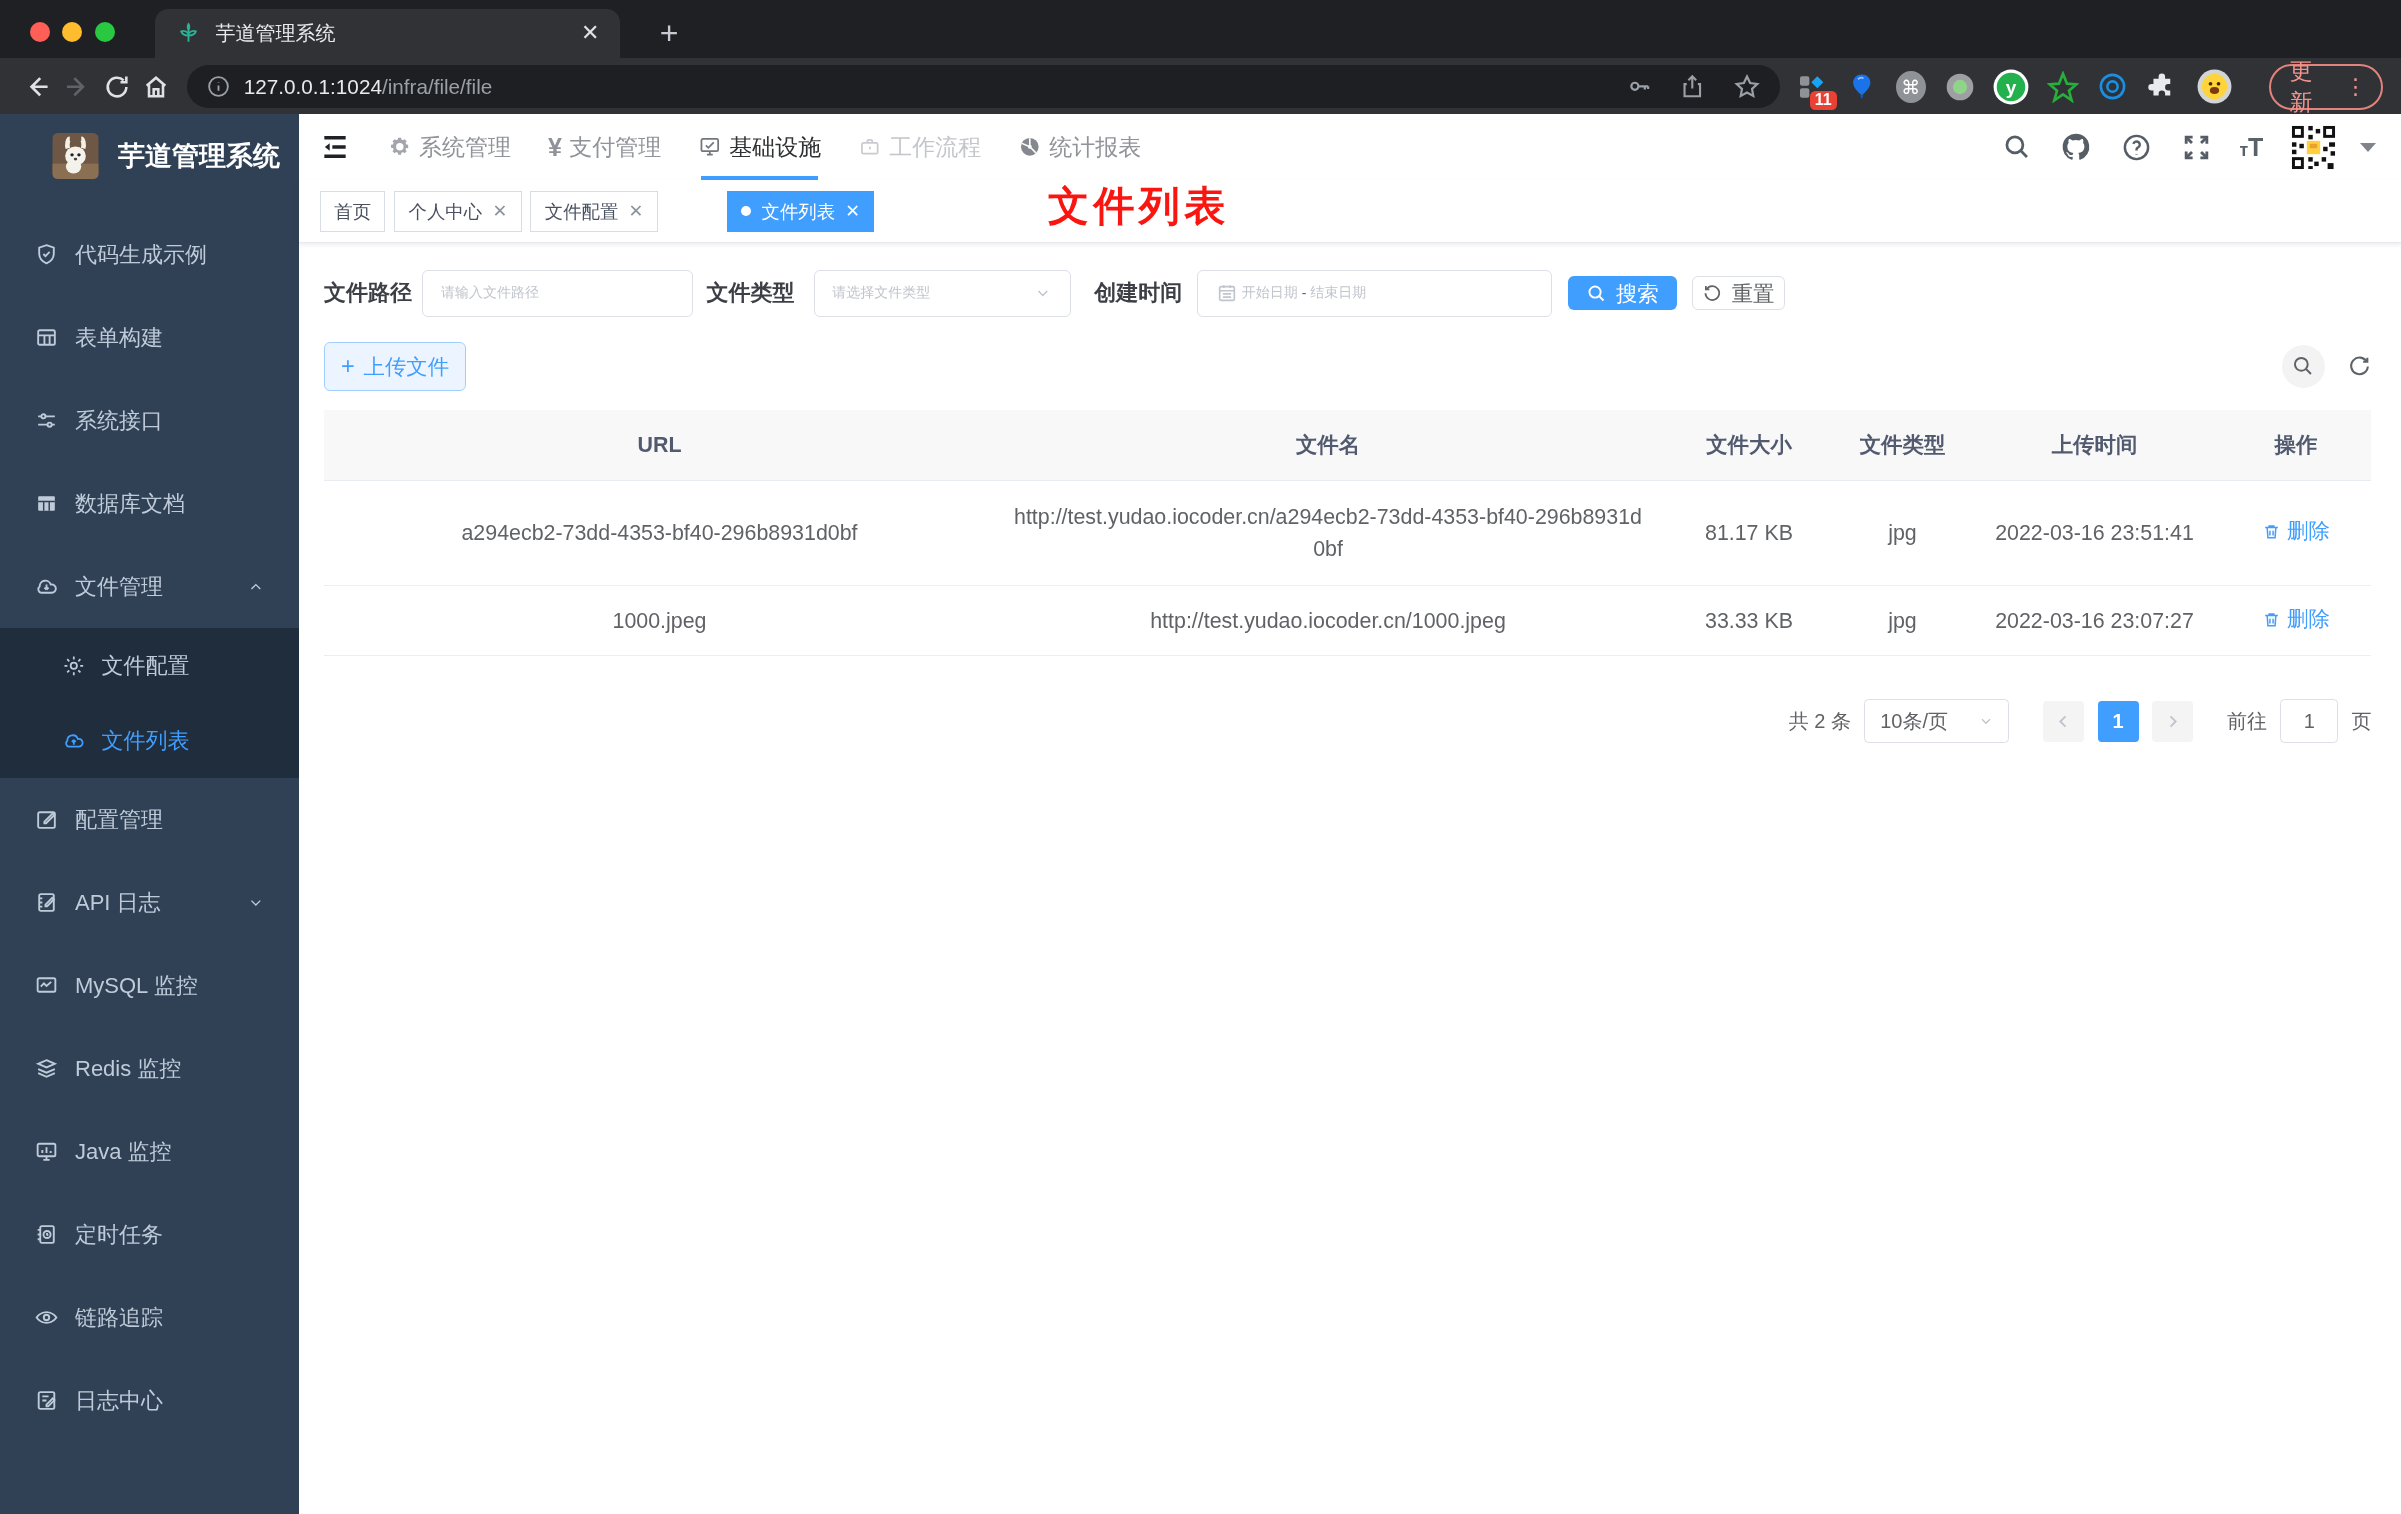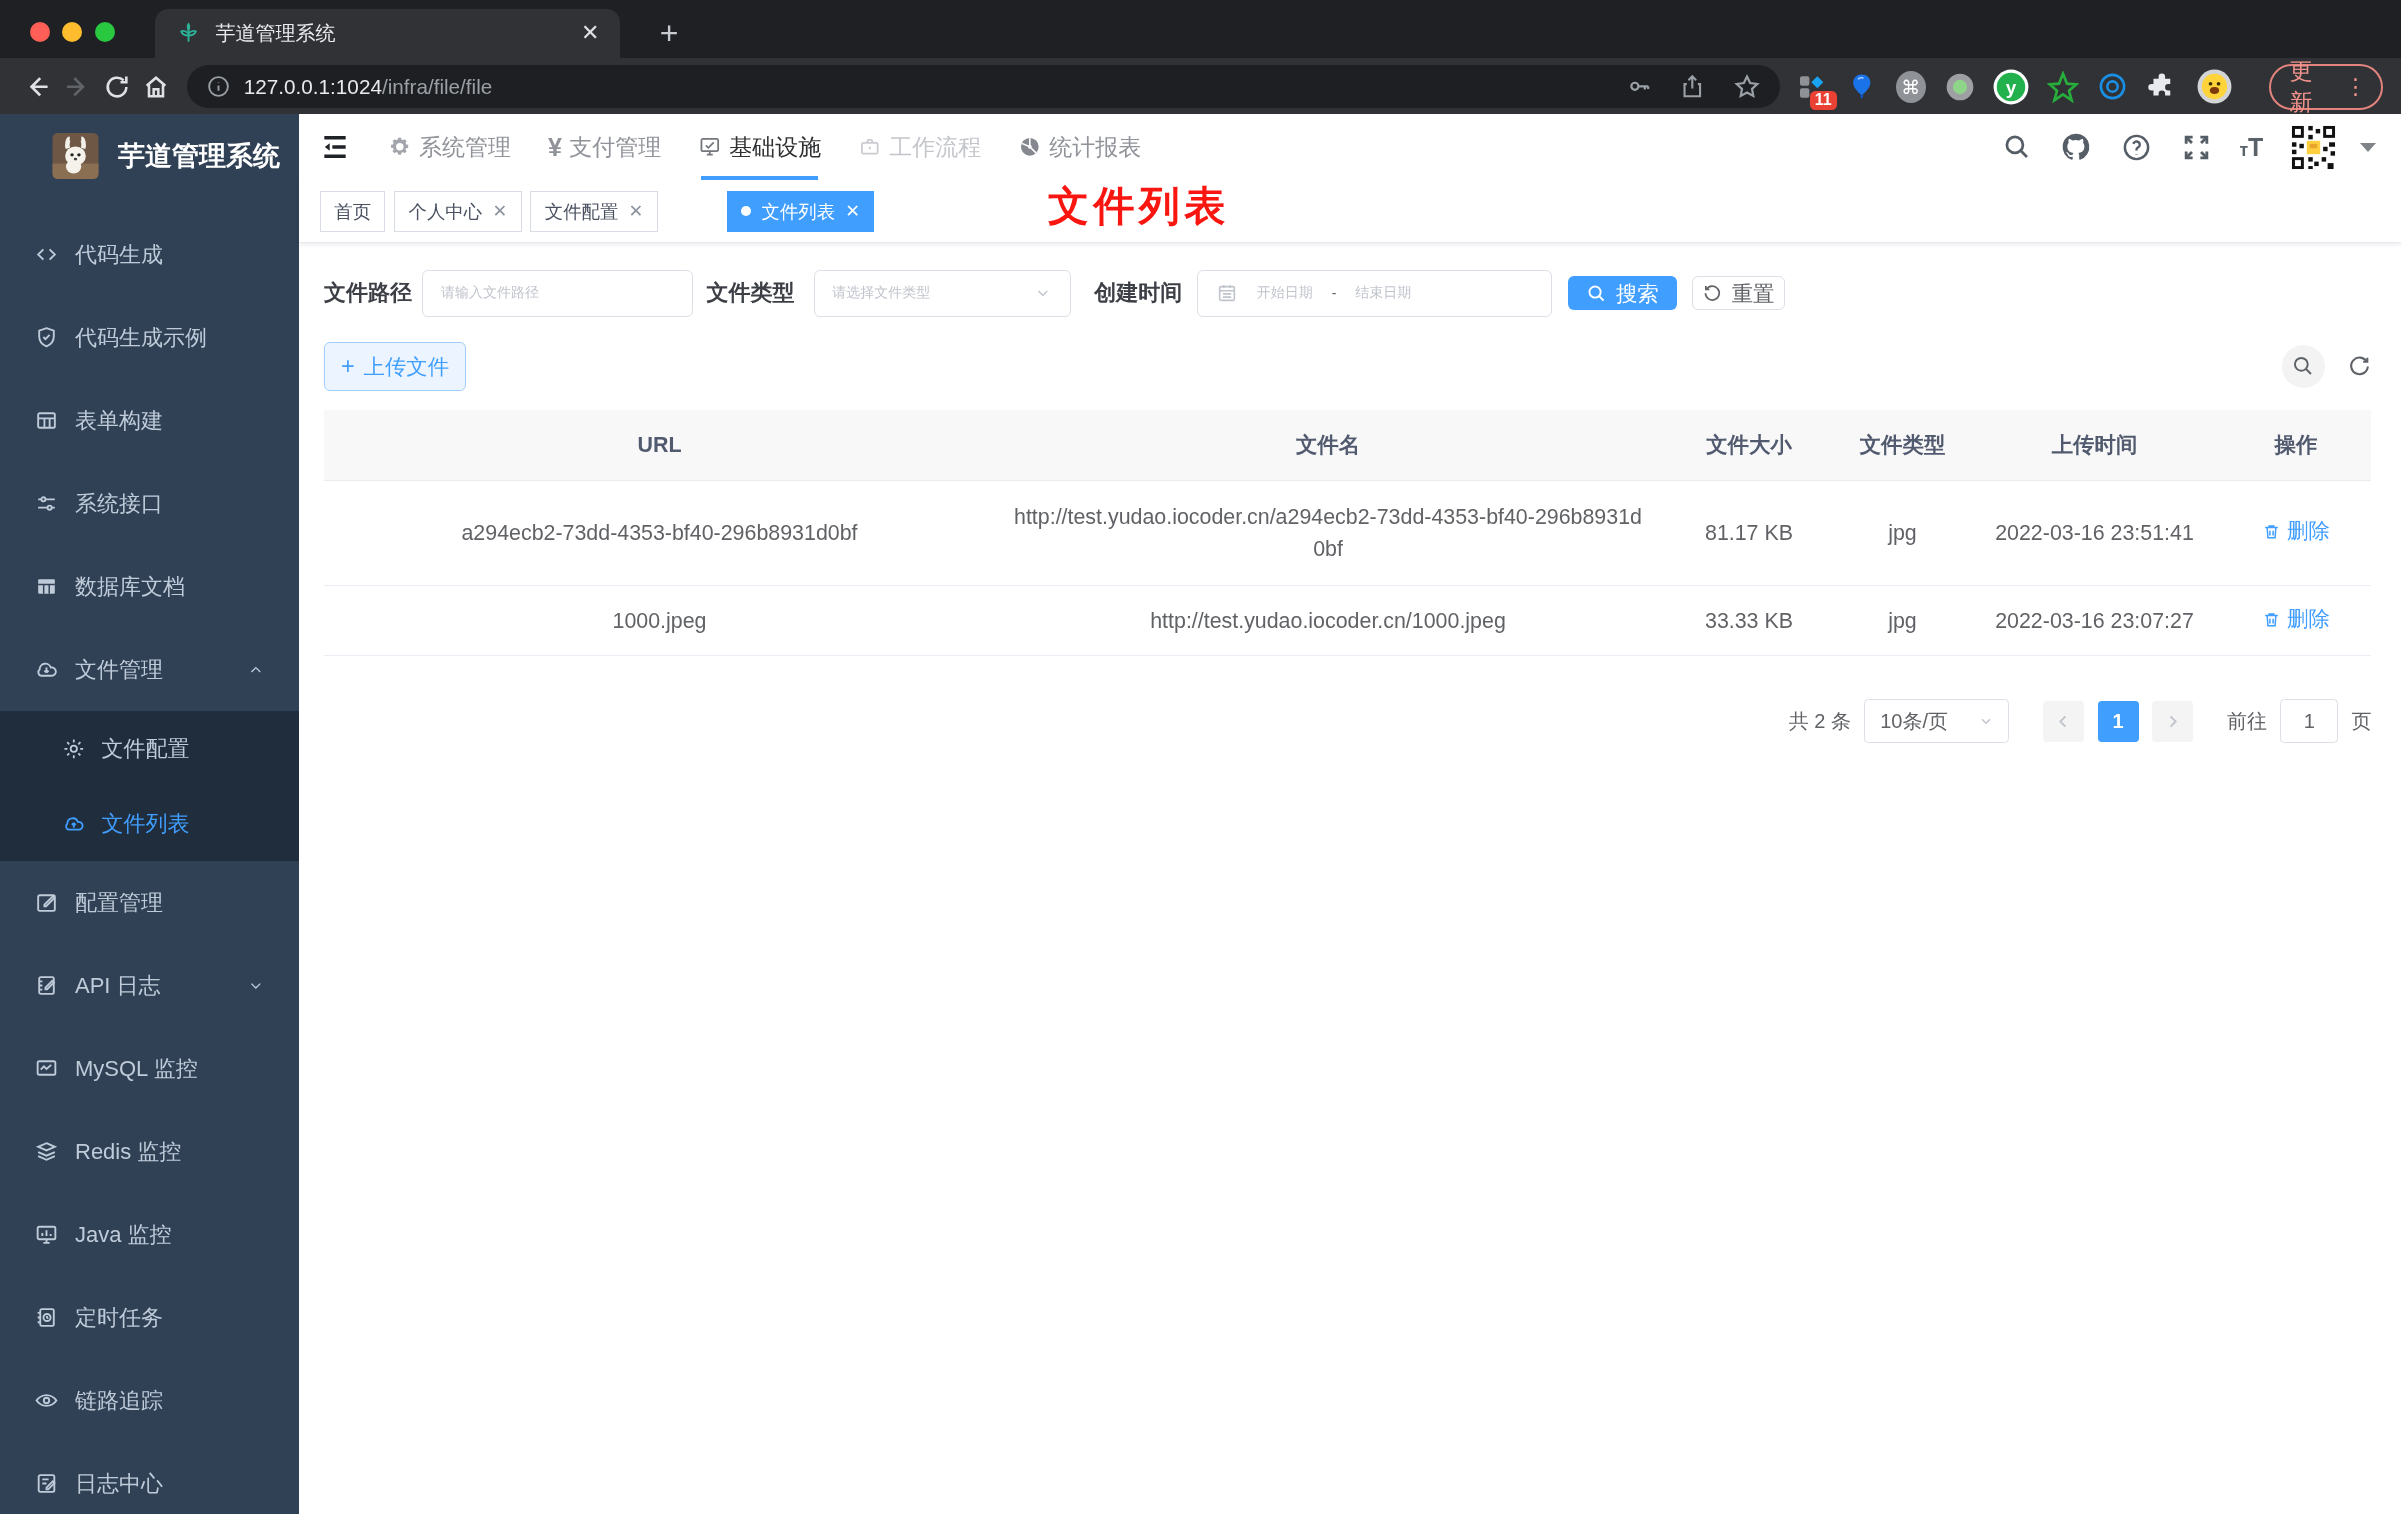--- a/index.html
+++ b/index.html
@@ -230,26 +230,20 @@
           <path d="M9 3c-1 0-1.6 3-1 5M15 3c1 0 1.6 3 1 5" stroke="#f3efe9" stroke-width="2.4" fill="none"></path>
           <ellipse cx="12" cy="12" rx="5.4" ry="5" fill="#f5f2ec"></ellipse>
           <ellipse cx="11" cy="17.5" rx="4" ry="3.6" fill="#f5f2ec"></ellipse>
           <circle cx="10.2" cy="11.4" r=".9" fill="#222"></circle>
           <circle cx="13.8" cy="11.4" r=".9" fill="#222"></circle>
           <ellipse cx="12" cy="13.6" rx=".9" ry=".7" fill="#444"></ellipse>
         </svg></span>
     <span class="ltitle">芋道管理系统</span>
   </div>
   <div class="menu">
-    <div class="mi">
-      <svg class="ic" width="25" height="25" viewBox="0 0 24 24" fill="none" stroke="#bfcbd9" stroke-width="1.8">
-          <path d="M9 7 4 12l5 5M15 7l5 5-5 5"></path>
-        </svg>
-      <span class="lab">代码生成</span>
-    </div>
     <div class="mi">
       <svg class="ic" width="25" height="25" viewBox="0 0 24 24" fill="none" stroke="#bfcbd9" stroke-width="1.8">
           <path d="M12 3l7 2.5V11c0 4.8-3.1 7.9-7 9.5-3.9-1.6-7-4.7-7-9.5V5.5Z"></path>
           <path d="m9 11.5 2 2 4-4"></path>
         </svg>
       <span class="lab">代码生成示例</span>
     </div>
     <div class="mi">
       <svg class="ic" width="25" height="25" viewBox="0 0 24 24" fill="none" stroke="#bfcbd9" stroke-width="1.8">
           <rect x="4" y="5" width="16" height="14" rx="1.5"></rect>
@@ -495,21 +489,21 @@
           <span>请输入文件路径</span>
         </span>
       <span class="flabel" style="margin-left:13.3px">文件类型</span>
       <span class="inputbox" style="width:257px;margin-left:19px;justify-content:space-between">
           <span>请选择文件类型</span>
           <svg class="ic" width="17.7" height="17.7" viewBox="0 0 24 24" fill="none" stroke="#c0c4cc" stroke-width="2">
             <path d="m6 9.5 6 6 6-6"></path>
           </svg>
         </span>
       <span class="flabel" style="margin-left:23.6px">创建时间</span>
-      <span class="inputbox" style="width:355px;margin-left:14.8px;gap:19px">
+      <span class="inputbox" style="width:355px;margin-left:14.8px;gap:4px">
         <svg class="ic" width="22" height="22" viewBox="0 0 24 24" fill="none" stroke="#c0c4cc" stroke-width="1.8">
             <rect x="4" y="5" width="16" height="15" rx="1.5"></rect>
             <path d="M4 9.5h16M8.5 3.5v3M15.5 3.5v3M7.5 13h9M7.5 16.5h9"></path>
           </svg>
         <span>开始日期</span>
         <span style="color:#606266">-</span>
         <span>结束日期</span>
       </span>
       <span class="btn btn-primary" style="width:109px;margin-left:16px">
         <svg class="ic" width="20.7" height="20.7" viewBox="0 0 24 24" fill="none" stroke="#fff" stroke-width="2.2">

